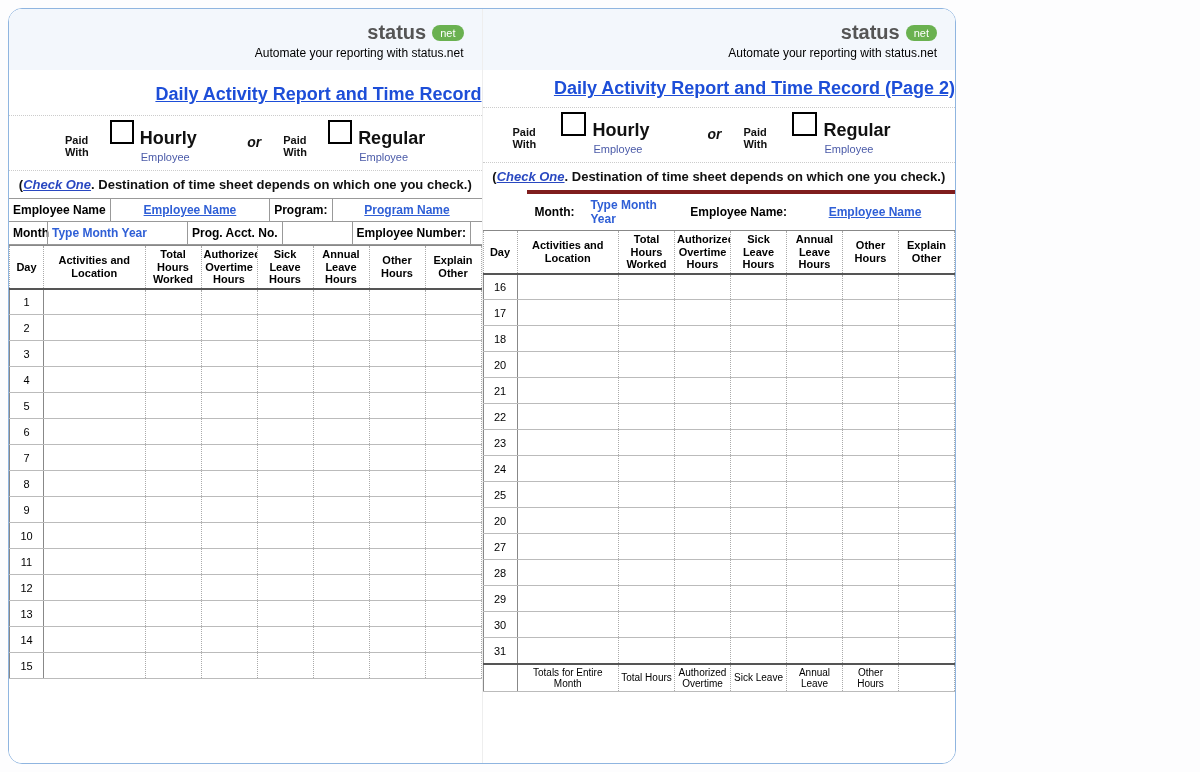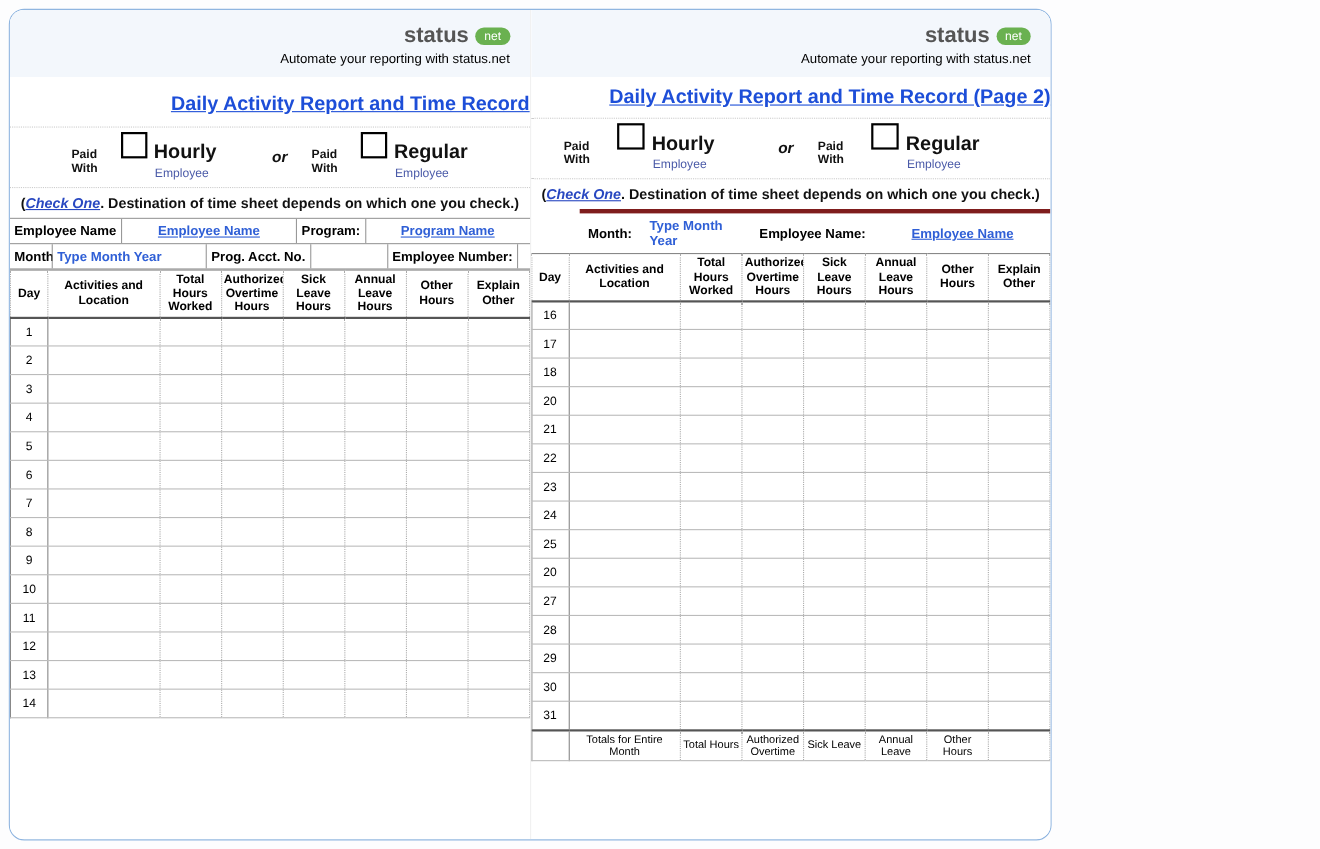--- a/index.html
+++ b/index.html
@@ -429,20 +429,30 @@
           <tr>
               <td>14</td>
               <td></td>
               <td></td>
               <td></td>
               <td></td>
               <td></td>
               <td></td>
               <td></td>
             </tr>
+          <tr>
+              <td>15</td>
+              <td></td>
+              <td></td>
+              <td></td>
+              <td></td>
+              <td></td>
+              <td></td>
+              <td></td>
+            </tr>
         </tbody>
       </table>
     </div>
 
     <div class="page">
       <div class="brand-bar">
         <div class="brand-line1">
           <span>status</span>
           <span class="brand-net">net</span>
         </div>

